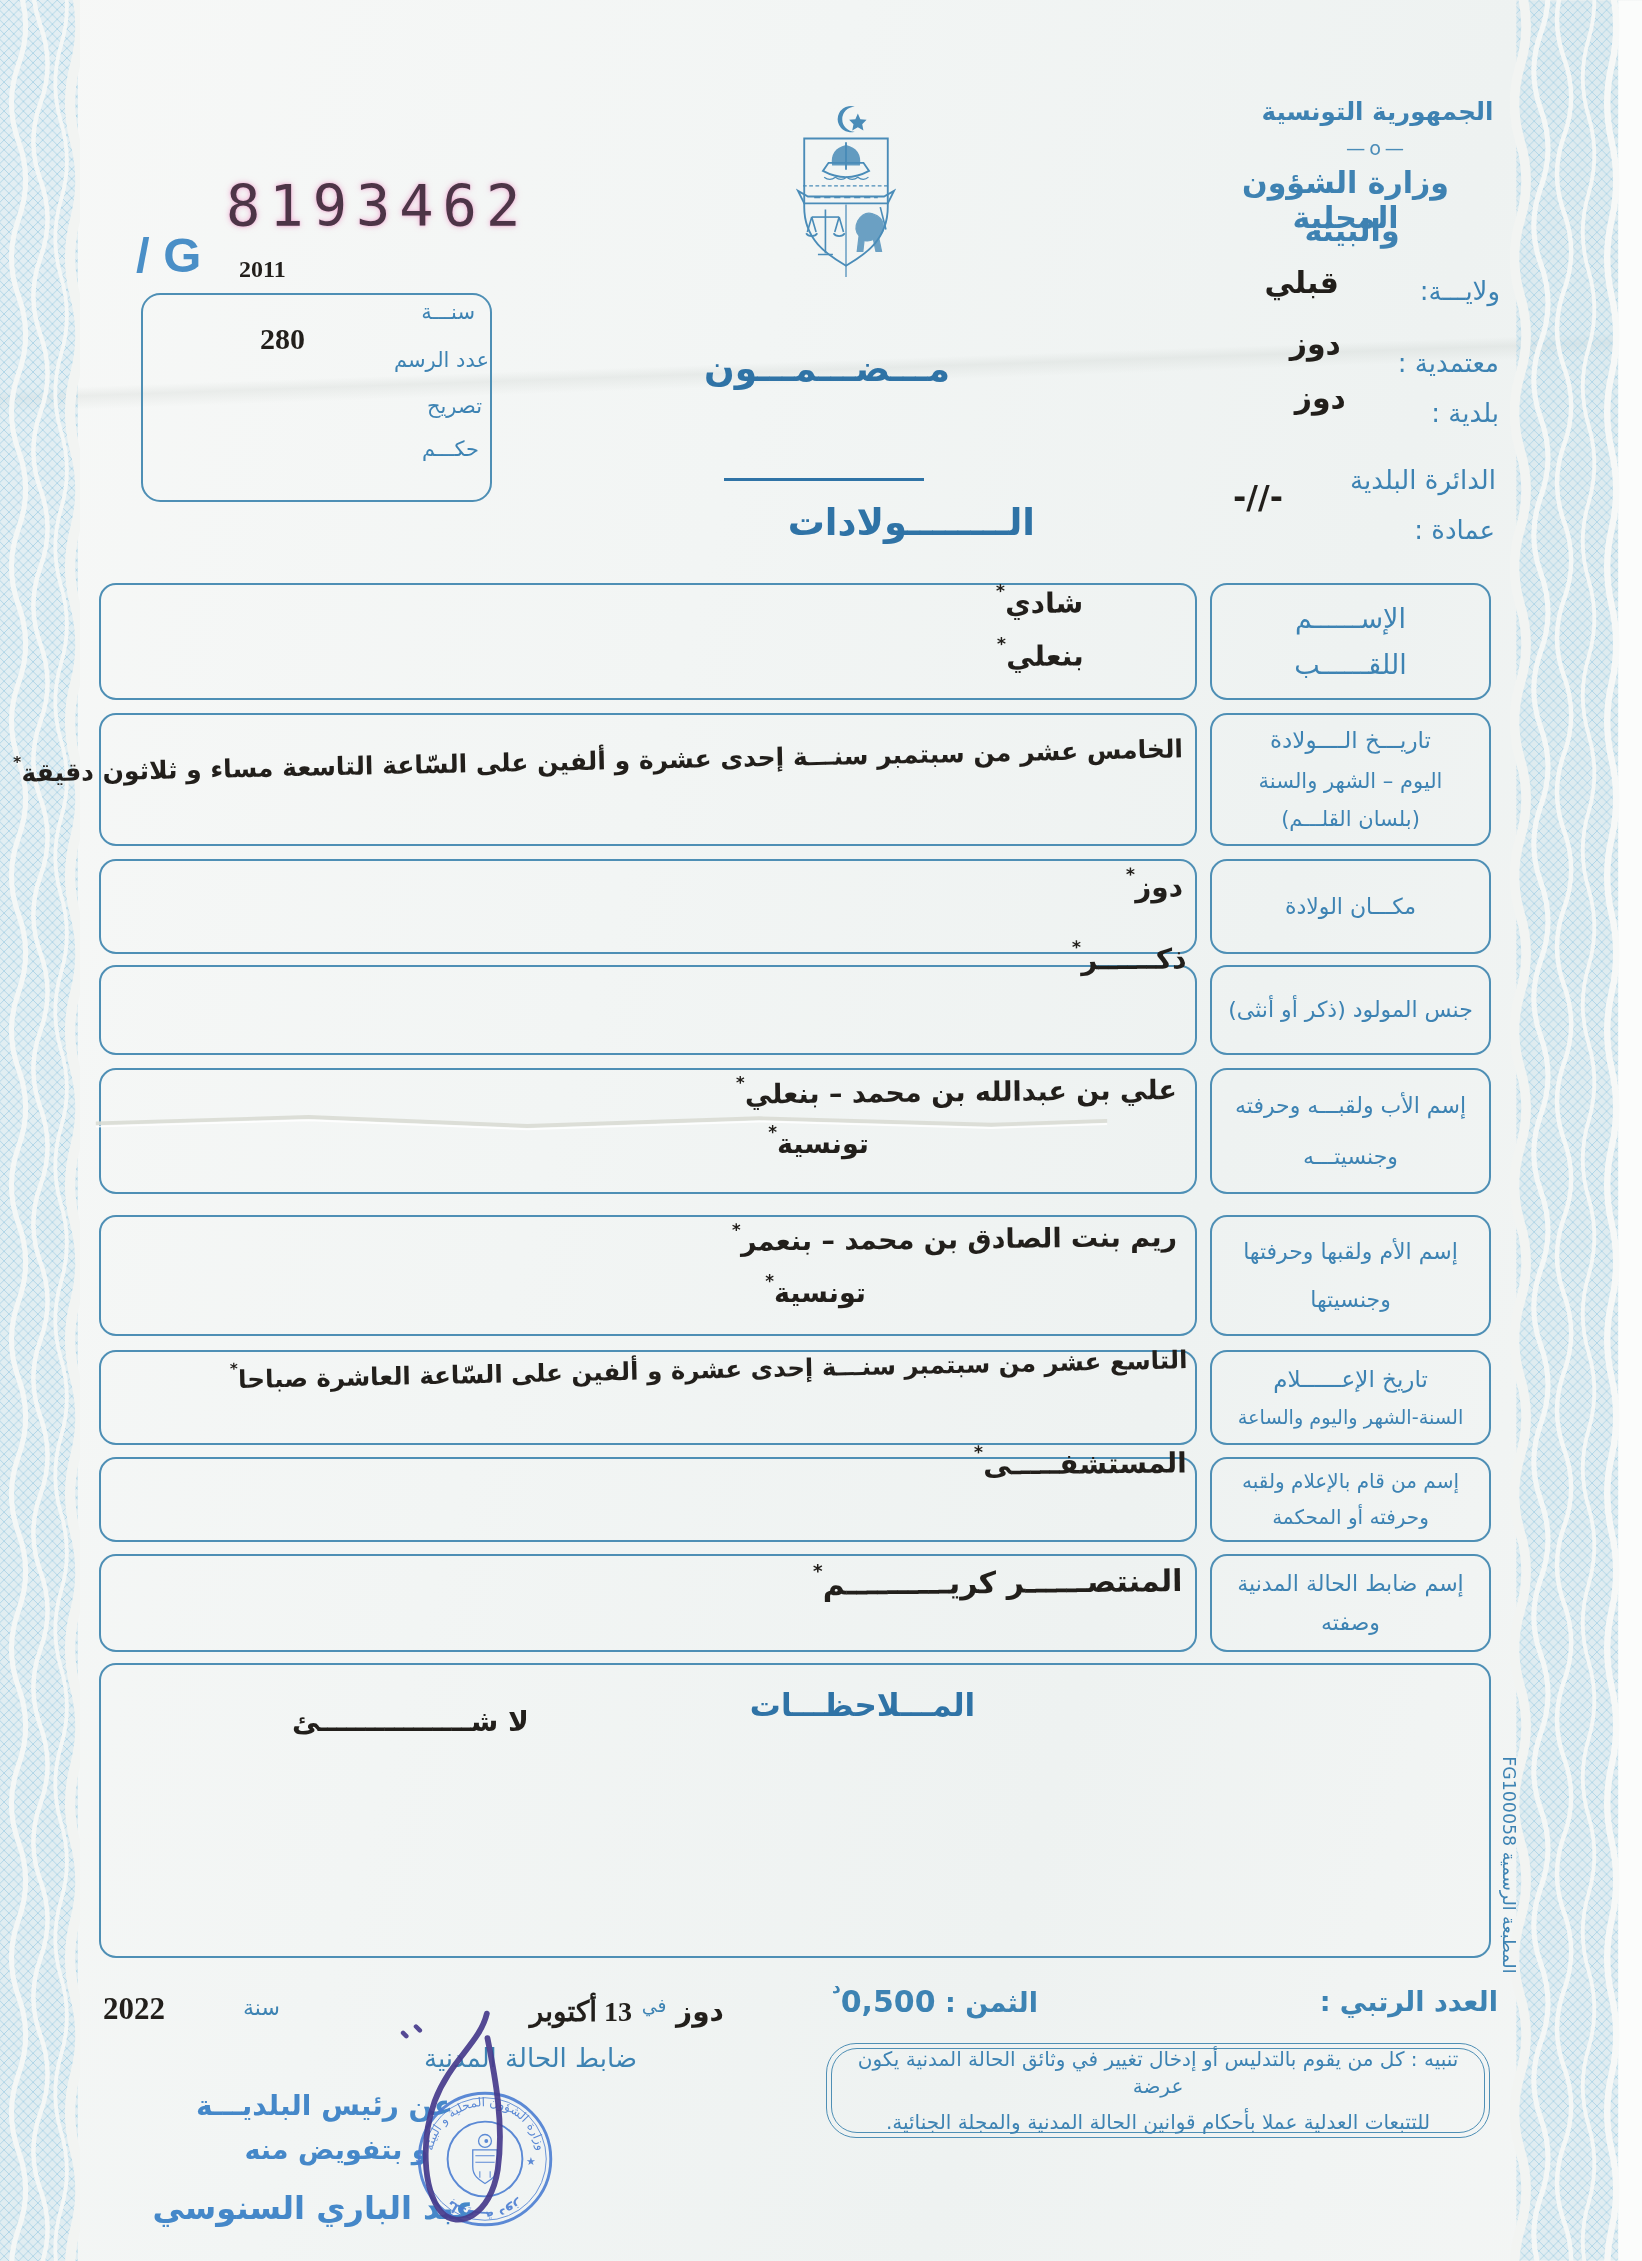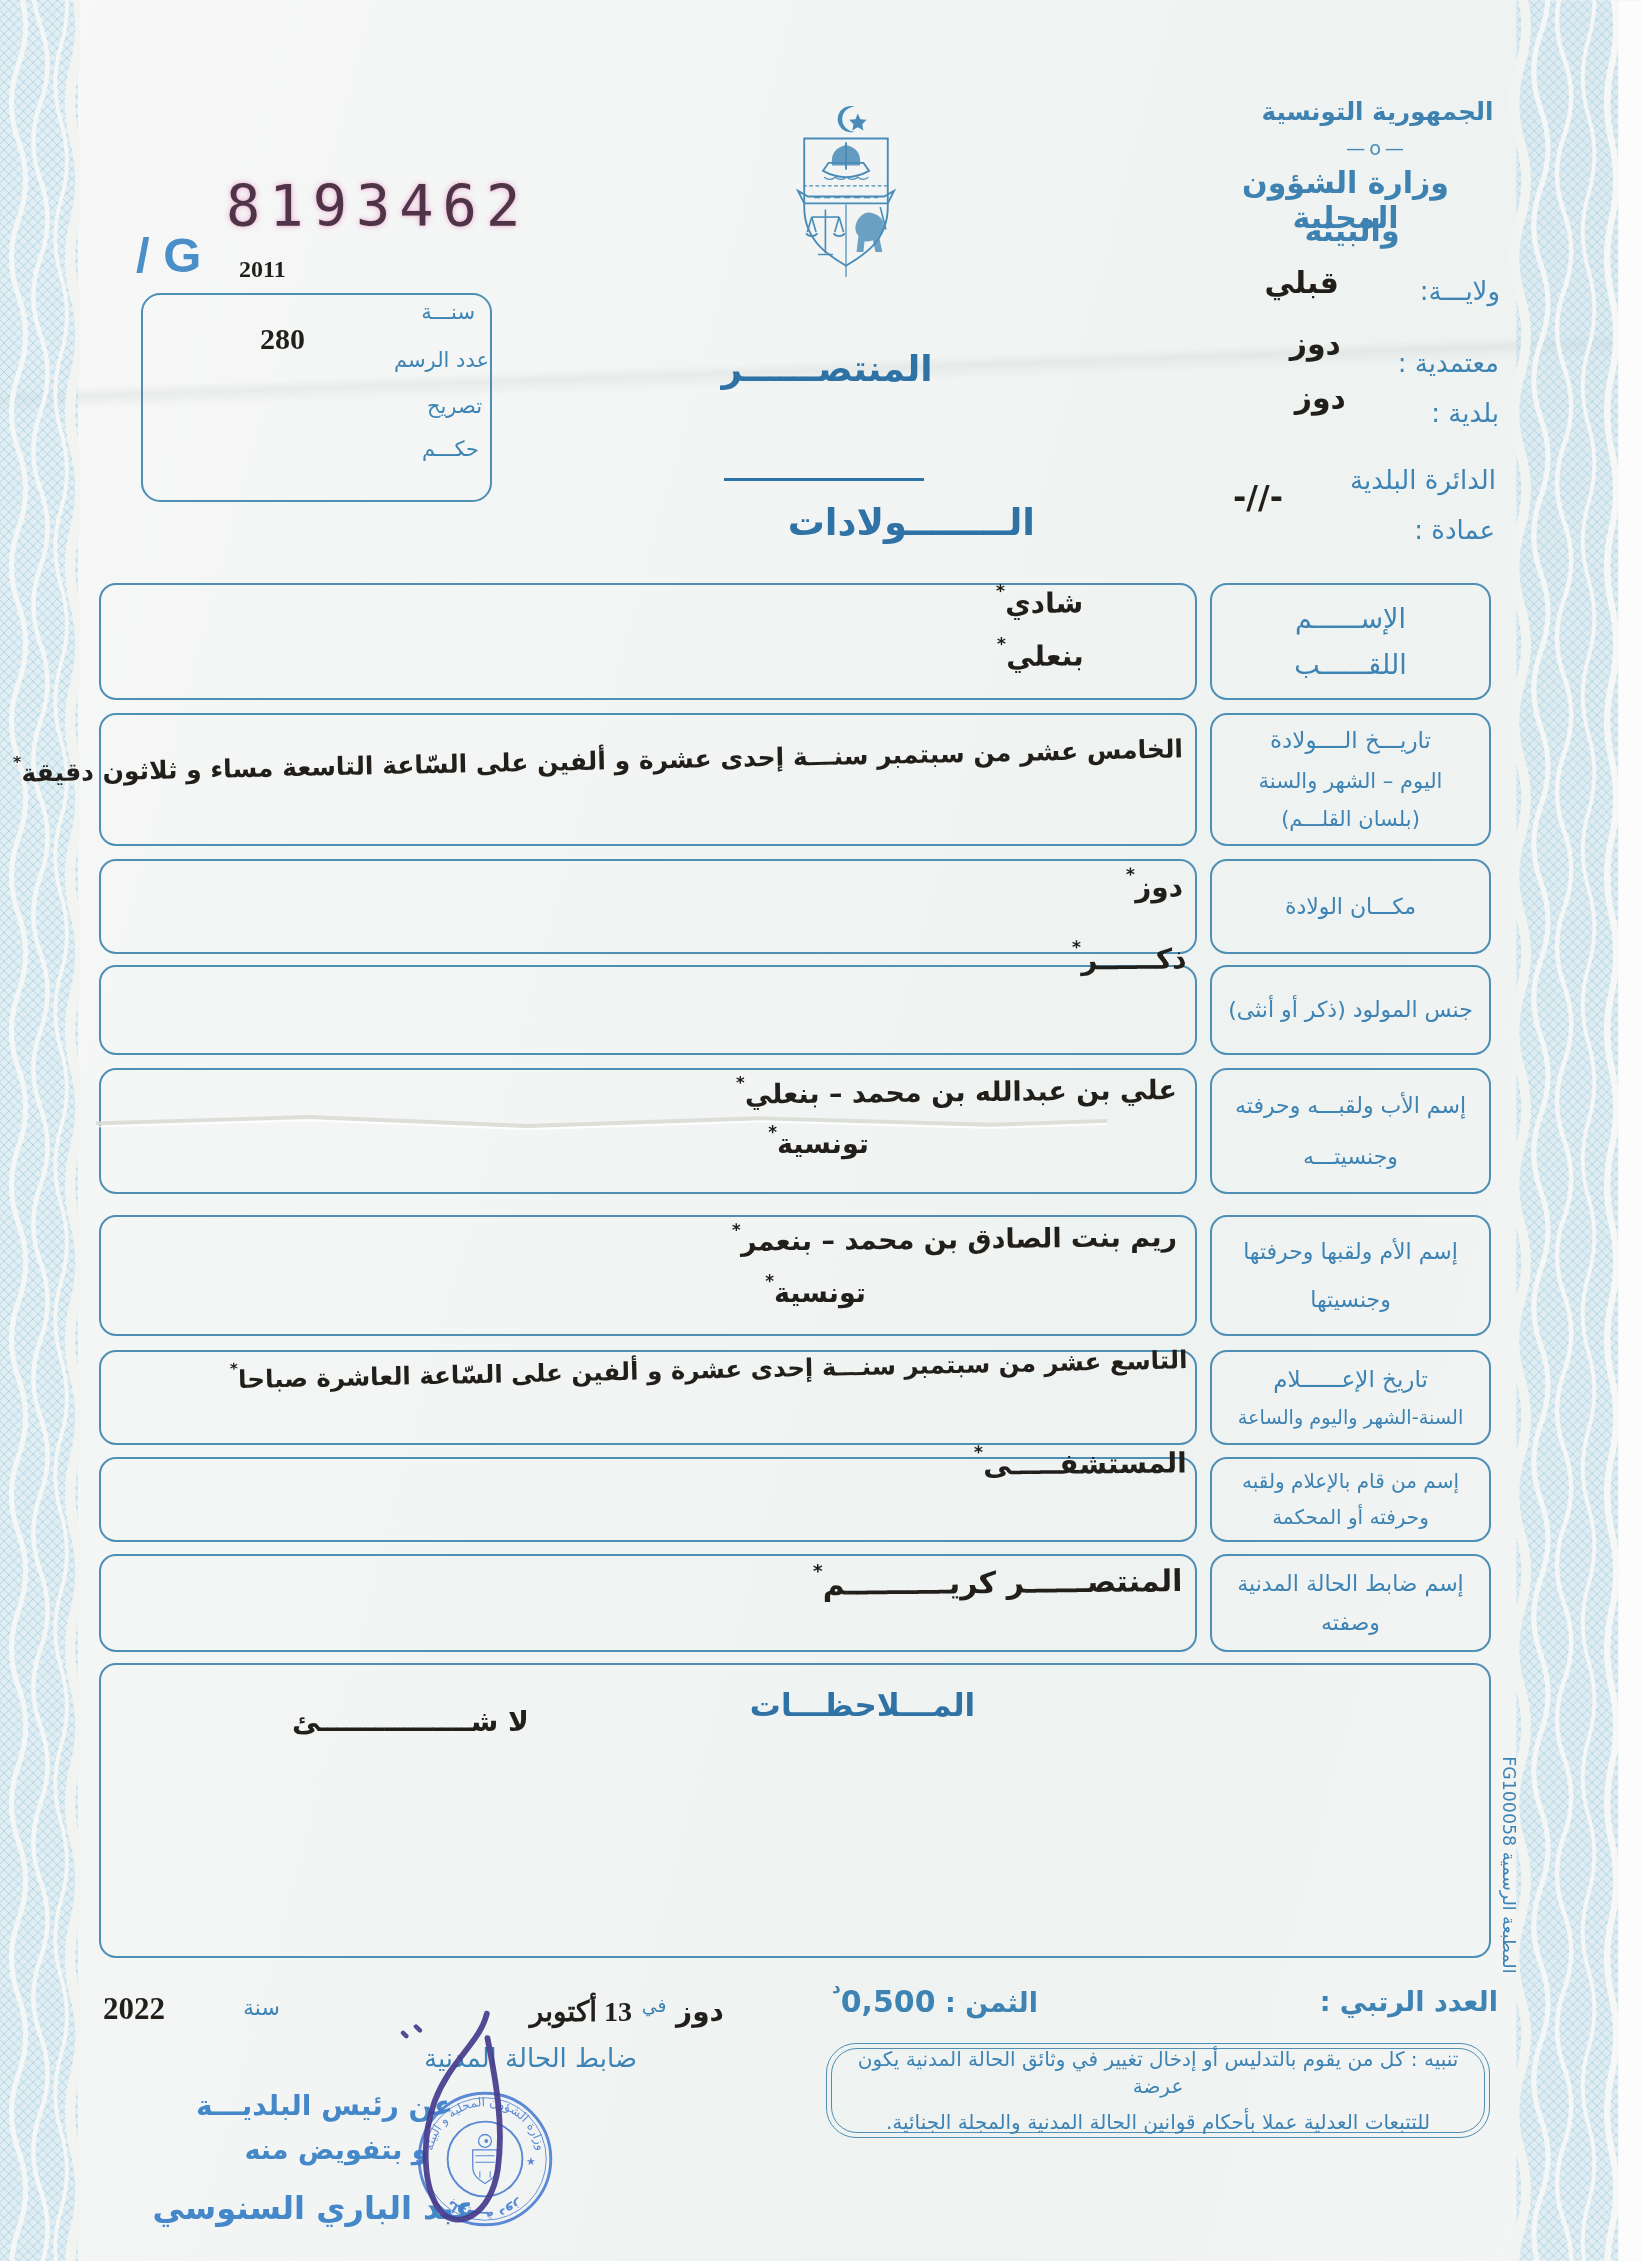--- a/index.html
+++ b/index.html
@@ -106,21 +106,21 @@
   <span class="lbl" style="right:142px;top:276px;font-size:26px">ولايـــة:</span>
   <span class="val" style="right:303px;top:265px;font-size:30px">قبلي</span>
   <span class="lbl" style="right:143px;top:348px;font-size:26px">معتمدية :</span>
   <span class="val" style="right:301px;top:326px;font-size:30px">دوز</span>
   <span class="lbl" style="right:143px;top:398px;font-size:26px">بلدية :</span>
   <span class="val" style="right:296px;top:380px;font-size:30px">دوز</span>
   <span class="lbl" style="right:146px;top:465px;font-size:26px">الدائرة البلدية</span>
   <span class="val" style="right:359px;top:478px;font-size:32px">-//-</span>
   <span class="lbl" style="right:147px;top:515px;font-size:26px">عمادة :</span>
 
-  <div class="abs title-blue" style="left:667px;top:348px;width:322px;text-align:center;font-size:36px">المنتصــــــر</div>
+  <div class="abs title-blue" style="left:667px;top:348px;width:322px;text-align:center;font-size:36px">مـــضـــمـــون</div>
   <div class="abs" style="left:725px;top:478px;width:200px;height:3.2px;background:#2f73a6"></div>
   <div class="abs title-blue" style="left:649px;top:501px;width:387px;text-align:right;font-size:37px">الــــــــولادات</div>
 
   <div class="fbox" style="left:1211px;top:583px;width:281px;height:117px;padding:10.3px 6.4px">
     <span style="font-size:27px">الإســــــم</span>
     <span style="font-size:27px">اللقــــــب</span>
   </div>
   <div class="fbox" style="left:1211px;top:713px;width:281px;height:133px;padding:5.2px 3.9px">
     <span style="font-size:23px">تاريـــخ الــــولادة</span>
     <span style="font-size:21px">اليوم – الشهر والسنة</span>

